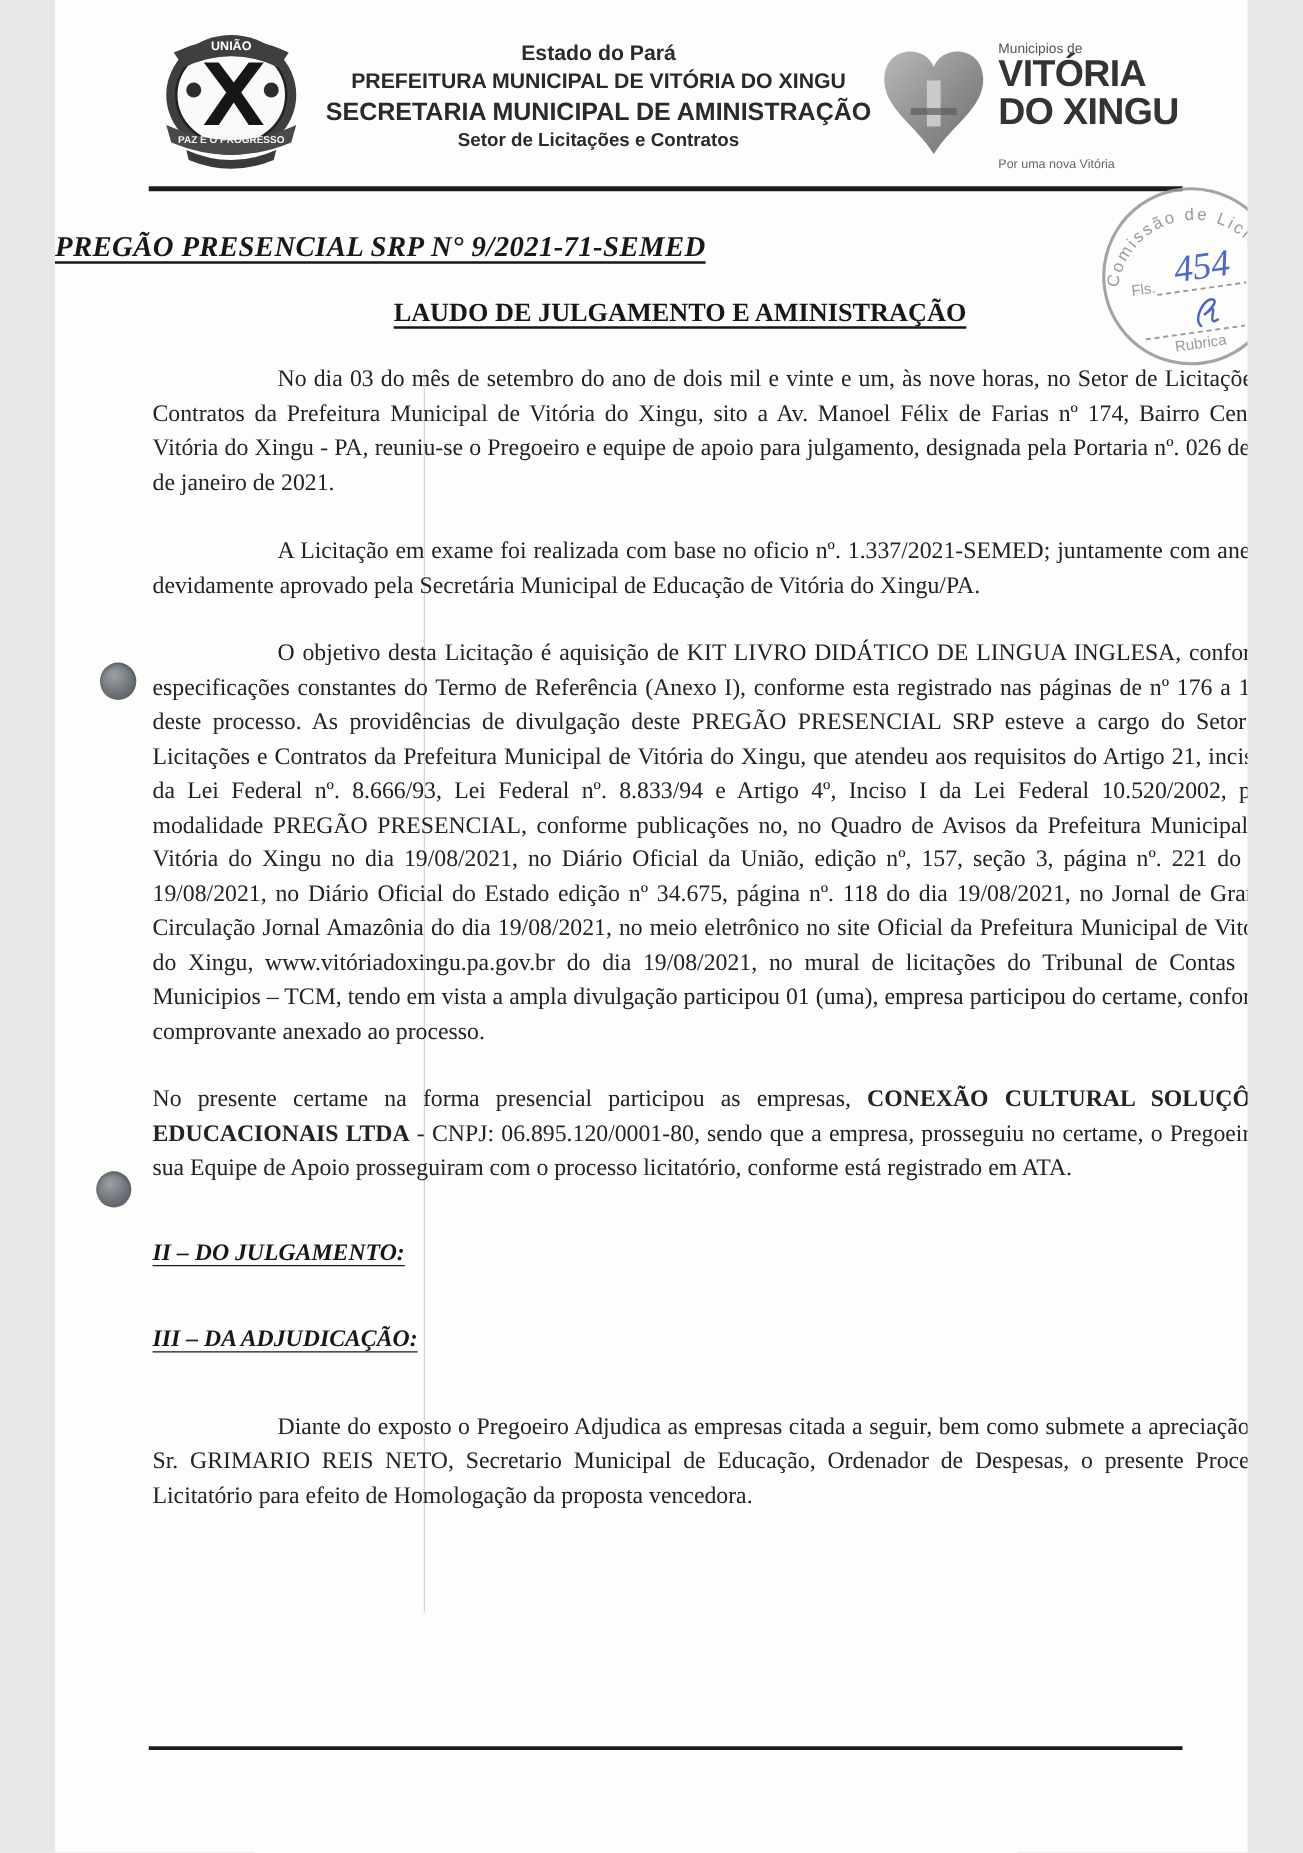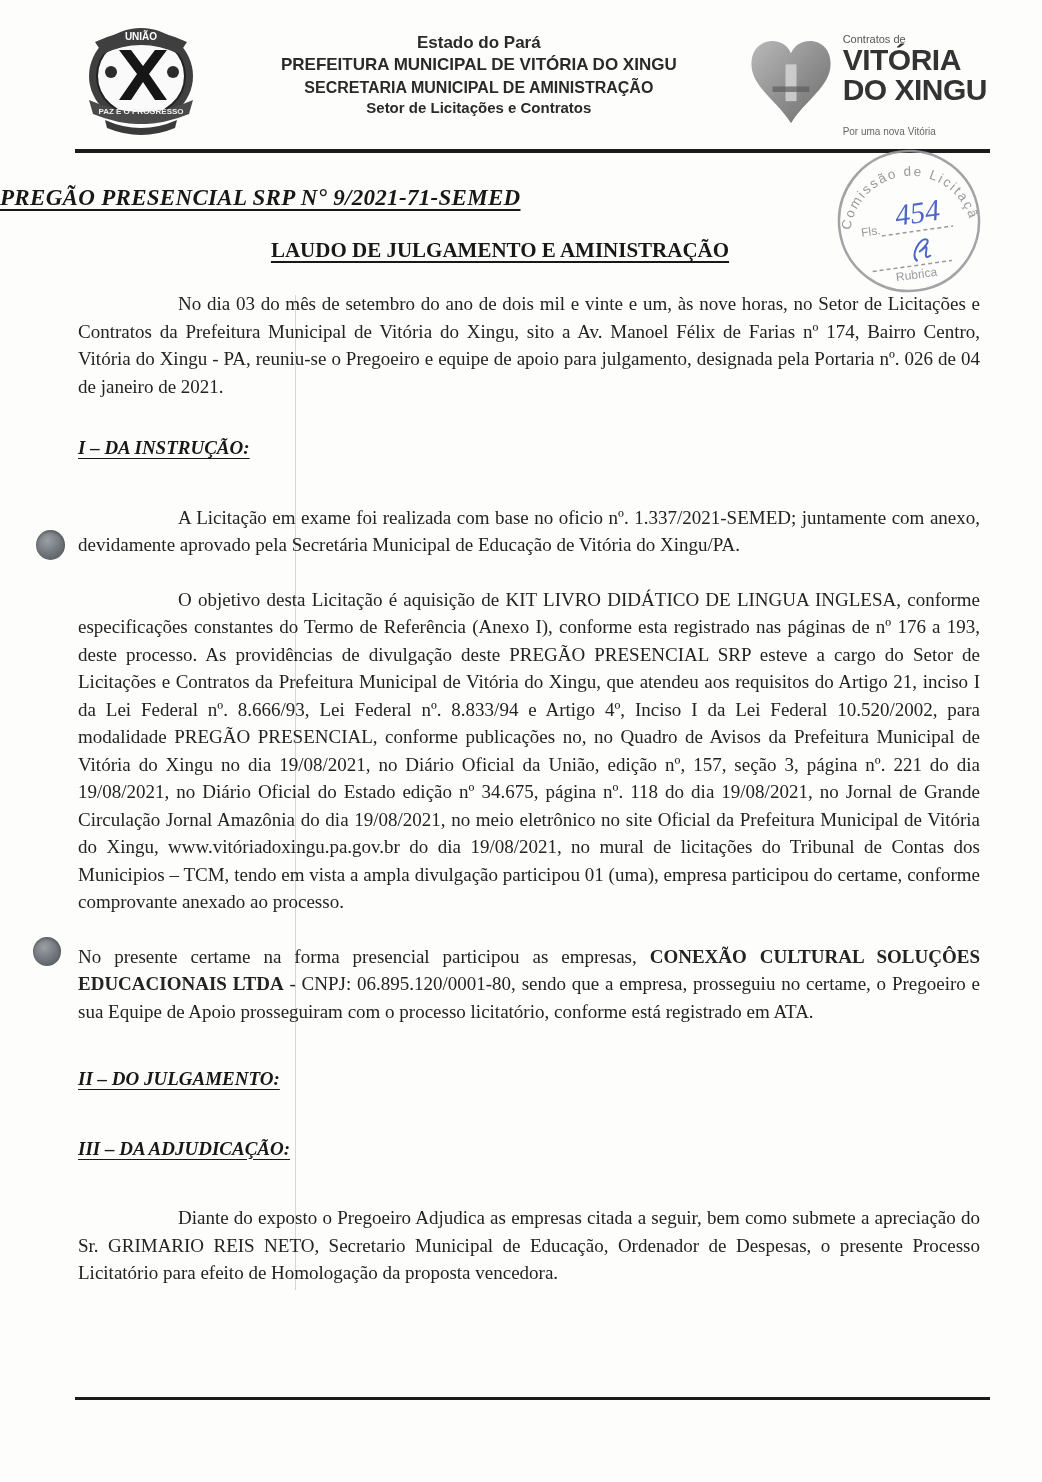--- a/index.html
+++ b/index.html
@@ -1,38 +1,38 @@
 <!DOCTYPE html>
 <html lang="pt"><head>
 <meta charset="utf-8">
 <style>
   html,body{margin:0;padding:0;background:#e8e8e8;}
   .page{
     position:relative;
-    width:1042px;height:1482px;
+    width:954px;height:1482px;
     margin:0 auto;
     background:#fdfdfc;
     overflow:hidden;
     color:#1f1f1f;
     font-family:"Liberation Serif","DejaVu Serif",serif;
   }
   
   .hdr{
     position:absolute;top:24px;left:75px;right:55px;
     display:flex;align-items:flex-start;justify-content:space-between;
   }
   .crest{width:138px;height:118px;flex:0 0 auto;}
   .hdr-center{
     flex:1;text-align:center;padding-top:8px;
     font-family:"Liberation Sans","DejaVu Sans",sans-serif;
     font-weight:bold;color:#2a2a2a;line-height:1.32;
   }
   .hdr-center .l1{font-size:17px;}
   .hdr-center .l2{font-size:17px;}
-  .hdr-center .l3{font-size:16px;}
+  .hdr-center .l3{font-size:20px;}
   .hdr-center .l4{font-size:15px;}
   .brand{display:flex;align-items:flex-start;gap:6px;flex:0 0 auto;padding-top:4px;}
   .brand-heart{width:92px;height:104px;}
   .brand-txt{font-family:"Liberation Sans","DejaVu Sans",sans-serif;color:#3c3c3c;line-height:1;}
   .brand-txt .small{font-size:11px;color:#555;margin-top:6px;}
   .brand-txt .big{font-size:30px;font-weight:bold;letter-spacing:-.5px;color:#333;}
   .brand-txt .tag{font-size:10px;color:#666;margin-top:22px;}
   .hdr-rule{position:absolute;top:149px;left:75px;right:52px;height:4px;background:#1c1c1c;}
   
   .stamp{position:absolute;left:834px;top:146px;width:150px;height:150px;transform:rotate(-8deg);opacity:.9;}
@@ -115,21 +115,21 @@
             <stop offset="0" stop-color="#b9b9b9"></stop>
             <stop offset=".55" stop-color="#8d8d8d"></stop>
             <stop offset="1" stop-color="#6e6e6e"></stop>
           </linearGradient>
         </defs>
         <path d="M50 26 C42 6 8 8 7 36 C6 62 34 76 50 102 C66 76 94 62 93 36 C92 8 58 6 50 26 Z" fill="url(#hg)"></path>
         <rect x="44" y="38" width="12" height="40" fill="#d8d8d8" opacity=".8"></rect>
         <rect x="30" y="62" width="40" height="6" fill="#5c5c5c" opacity=".7"></rect>
       </svg>
       <div class="brand-txt">
-        <div class="small">Contratos de</div>
+        <div class="small">Municipios de</div>
         <div class="big">VITÓRIA</div>
         <div class="big">DO XINGU</div>
         <div class="tag">Por uma nova Vitória</div>
       </div>
     </div>
   </div>
 
   <div class="hdr-rule"></div>
 
   <svg class="stamp" viewBox="0 0 150 150">
@@ -147,21 +147,20 @@
     <line x1="32" y1="120" x2="112" y2="120" stroke="#8f8f93" stroke-width="1.5" stroke-dasharray="4 3"></line>
     <text x="75" y="133" text-anchor="middle" font-family="Liberation Sans, sans-serif" font-size="12" fill="#8f8f93">Rubrica</text>
   </svg>
 
   <div class="doc-title">PREGÃO PRESENCIAL SRP N° 9/2021-71-SEMED</div>
   <div class="doc-subtitle">LAUDO DE JULGAMENTO E AMINISTRAÇÃO</div>
 
   <div class="body-flow">
     <p class="indent">No dia 03 do mês de setembro do ano de dois mil e vinte e um, às nove horas, no Setor de Licitações e Contratos da Prefeitura Municipal de Vitória do Xingu, sito a Av. Manoel Félix de Farias nº 174, Bairro Centro, Vitória do Xingu - PA, reuniu-se o Pregoeiro e equipe de apoio para julgamento, designada pela Portaria nº. 026 de 04 de janeiro de 2021.</p>
 
-    <div class="sec-head first">I – DA INSTRUÇÃO:</div>
     <p class="indent">A Licitação em exame foi realizada com base no oficio nº. 1.337/2021-SEMED; juntamente com anexo, devidamente aprovado pela Secretária Municipal de Educação de Vitória do Xingu/PA.</p>
     <p class="indent">O objetivo desta Licitação é aquisição de KIT LIVRO DIDÁTICO DE LINGUA INGLESA, conforme especificações constantes do Termo de Referência (Anexo I), conforme esta registrado nas páginas de nº 176 a 193, deste processo. As providências de divulgação deste PREGÃO PRESENCIAL SRP esteve a cargo do Setor de Licitações e Contratos da Prefeitura Municipal de Vitória do Xingu, que atendeu aos requisitos do Artigo 21, inciso I da Lei Federal nº. 8.666/93, Lei Federal nº. 8.833/94 e Artigo 4º, Inciso I da Lei Federal 10.520/2002, para modalidade PREGÃO PRESENCIAL, conforme publicações no, no Quadro de Avisos da Prefeitura Municipal de Vitória do Xingu no dia 19/08/2021, no Diário Oficial da União, edição nº, 157, seção 3, página nº. 221 do dia 19/08/2021, no Diário Oficial do Estado edição nº 34.675, página nº. 118 do dia 19/08/2021, no Jornal de Grande Circulação Jornal Amazônia do dia 19/08/2021, no meio eletrônico no site Oficial da Prefeitura Municipal de Vitória do Xingu, www.vitóriadoxingu.pa.gov.br do dia 19/08/2021, no mural de licitações do Tribunal de Contas dos Municipios – TCM, tendo em vista a ampla divulgação participou 01 (uma), empresa participou do certame, conforme comprovante anexado ao processo.</p>
     <p><span>No presente certame na forma presencial participou as empresas, </span><strong>CONEXÃO CULTURAL SOLUÇÔES EDUCACIONAIS LTDA</strong><span> - CNPJ: 06.895.120/0001-80,  sendo que a empresa, prosseguiu no certame, o Pregoeiro e sua Equipe de Apoio prosseguiram com o processo licitatório, conforme está registrado em ATA.</span></p>
 
     <div class="sec-head">II – DO JULGAMENTO:</div>
 
     <div class="sec-head">III – DA ADJUDICAÇÃO:</div>
     <p class="indent">Diante do exposto o Pregoeiro Adjudica as empresas citada a seguir, bem como submete a apreciação do Sr. GRIMARIO REIS NETO, Secretario Municipal de Educação, Ordenador de Despesas, o presente Processo Licitatório para efeito de Homologação da proposta vencedora.</p>
   </div>
 

